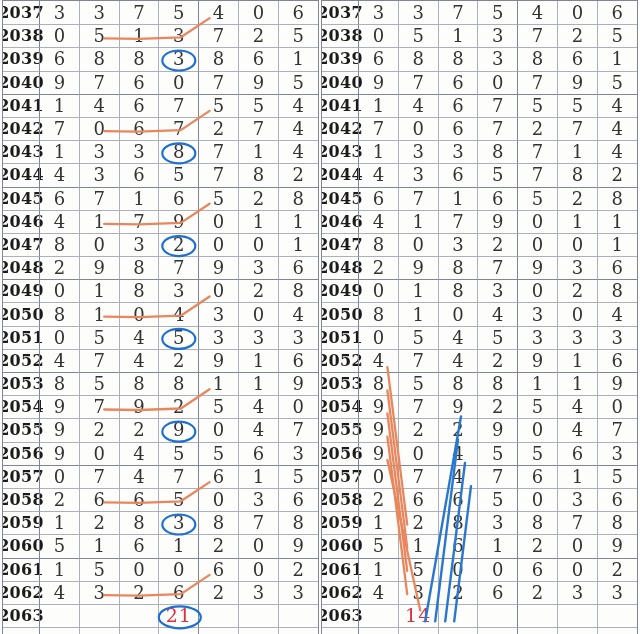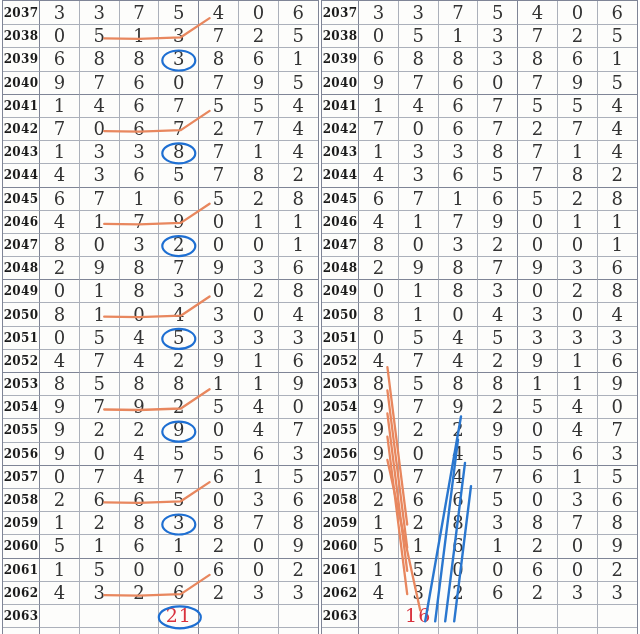--- a/index.html
+++ b/index.html
@@ -11,21 +11,21 @@
     position:absolute;top:0;height:640px;background:#fdfdfb;
     border:1.5px solid #7f8596;box-sizing:border-box;
     display:grid;grid-template-columns:36px repeat(7,39.8px);grid-auto-rows:23.2px;
     overflow:hidden;
   }
   .cell{
     border-left:1px solid #abb0ba;border-top:1px solid #abb0ba;
     display:flex;align-items:center;justify-content:center;
     font-size:18px;color:#333;line-height:1;
   }
-  .cell.c0{border-left:none;font-size:12px;font-weight:bold;color:#1b1b1b;letter-spacing:.3px;}
+  .cell.c0{border-left:none;font-size:16px;font-weight:bold;color:#1b1b1b;letter-spacing:.3px;}
   .cell.sl{border-left:1.6px solid #7f8596;}
   .cell.st{border-top:1.6px solid #7f8596;}
   .cell.r0{border-top:none;}
   .red-num{color:#d9323e;font-size:19px;letter-spacing:1px;}
   .overlay{position:absolute;top:0;left:0;pointer-events:none;}
 </style>
 </head>
 <body>
 
 <div class="canvas">
@@ -462,21 +462,21 @@
       <div class="cell sl">4</div>
       <div class="cell">3</div>
       <div class="cell">2</div>
       <div class="cell">6</div>
       <div class="cell sl">2</div>
       <div class="cell">3</div>
       <div class="cell">3</div>
       <div class="cell c0">2063</div>
       <div class="cell sl"></div>
       <div class="cell">
-        <span class="red-num">16</span>
+        <span class="red-num">14</span>
       </div>
       <div class="cell"></div>
       <div class="cell"></div>
       <div class="cell sl"></div>
       <div class="cell"></div>
       <div class="cell"></div>
       <div class="cell c0"></div>
       <div class="cell sl"></div>
       <div class="cell"></div>
       <div class="cell"></div>

